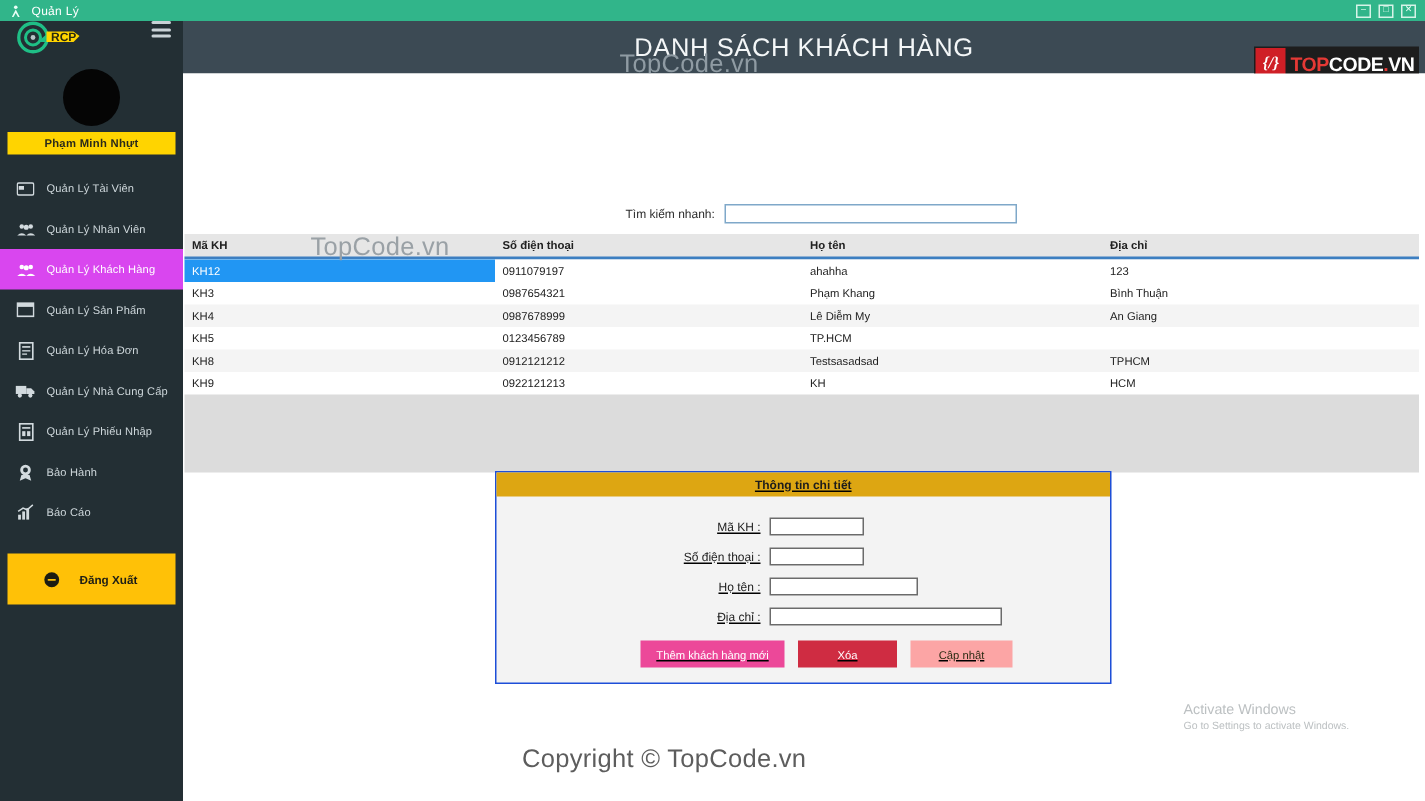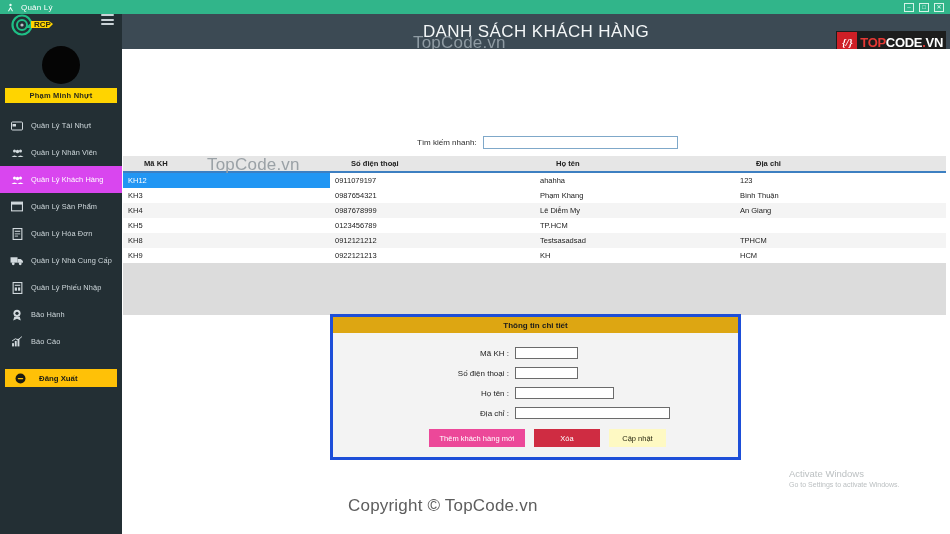--- a/index.html
+++ b/index.html
@@ -89,23 +89,23 @@
     display: flex; align-items: center; justify-content: center;
     flex: 0 0 14px;
   }
   .menu-item.active {
     background: #d946ef; color: #ffffff;
   }
   .menu-item.active .mi-icon svg { fill: #ffffff; }
   .menu-item .mi-icon svg { fill: #d2dade; }
 
   .logout-btn {
-    margin: 14px 5px 0 5px; height: 18px;
+    margin: 14px 5px 0 5px; height: 34px;
     background: #ffc107;
-    display: flex; align-items: center; padding-left: 9px;
+    display: flex; align-items: center; padding-left: 23px;
     color: #1e1e16; font-size: 7.8px; font-weight: bold;
   }
   .logout-btn .lo-icon { width: 13px; margin-right: 12px; display:flex; align-items:center; justify-content:center; }
 
   
   .content-header {
     position: absolute; left: 122px; top: 14px;
     width: 828px; height: 35px;
     background: #3c4a54;
     display: flex; align-items: center; justify-content: center;
@@ -164,21 +164,21 @@
     width: 823px;
   }
   .tbl-header {
     display: flex; height: 17px;
     background: #e6e6e6;
     border-bottom: 2px solid #3d7fc1;
     align-items: center;
   }
   .tbl-header .th {
     font-size: 7.6px; font-weight: bold; color: #212121;
-    padding-left: 21px;
+    padding-left: 5px;
   }
   .col1 { width: 207px; }
   .col2 { width: 205px; }
   .col3 { width: 200px; }
   .col4 { width: 211px; }
 
   .tbl-row {
     display: flex; height: 15px; align-items: center;
     background: #ffffff;
   }
@@ -197,21 +197,22 @@
   .table-watermark {
     position: absolute; left: 85px; top: 106px;
     font-size: 17px; color: #9aa1a6;
     pointer-events: none; letter-spacing: .2px;
   }
 
   
   .detail {
     position: absolute; left: 208px; top: 265px;
     width: 411px; background: #f3f3f3;
-    border: 3px solid #1d4ed8;
+    border: 1px solid #1d4ed8;
+    text-decoration: underline;
   }
   .detail-title {
     height: 16px; background: #dda612;
     display: flex; align-items: center; justify-content: center;
     font-size: 8px; font-weight: bold; color: #1c1c1c;
   }
   .detail-body { padding: 10px 0 10px 0; }
   .field-row {
     display: flex; align-items: center; height: 20px;
   }
@@ -230,21 +231,21 @@
 
   .btn-row {
     display: flex; gap: 9px; margin: 6px 0 0 96px;
   }
   .btn {
     height: 18px; display: flex; align-items: center; justify-content: center;
     font-size: 7.5px; color: #ffffff; padding: 0 8px;
   }
   .btn-add { background: #ec4899; width: 96px; }
   .btn-del { background: #cf2c42; width: 66px; }
-  .btn-upd { background: #fef9c3; width: 57px; color: #2a2a12; }
+  .btn-upd { background: #fca5a5; width: 68px; color: #2a2a12; }
 
   
   .activate {
     position: absolute; left: 789px; top: 468px;
     color: #bcc0c2;
   }
   .activate .a1 { font-size: 9.5px; line-height: 12px; }
   .activate .a2 { font-size: 7px; line-height: 10px; }
 
   .copyright {
@@ -301,21 +302,21 @@
 
     <div class="menu">
 
       <div class="menu-item">
         <span class="mi-icon">
           <svg width="12" height="10" viewBox="0 0 24 20">
               <rect x="1" y="2" width="22" height="16" rx="2" fill="none" stroke="#d2dade" stroke-width="2"></rect>
               <rect x="3" y="6" width="7" height="5" fill="#d2dade"></rect>
             </svg>
         </span>
-        <span>Quản Lý Tài Nhựt</span>
+        <span>Quản Lý Tài Viên</span>
       </div>
 
       <div class="menu-item">
         <span class="mi-icon">
           <svg width="13" height="10" viewBox="0 0 26 18">
               <circle cx="7" cy="5" r="3" fill="#d2dade"></circle>
               <circle cx="19" cy="5" r="3" fill="#d2dade"></circle>
               <circle cx="13" cy="6" r="3.4" fill="#d2dade"></circle>
               <path d="M1 17 q6-6 12 0 Z" fill="#d2dade"></path>
               <path d="M13 17 q6-6 12 0 Z" fill="#d2dade"></path>

